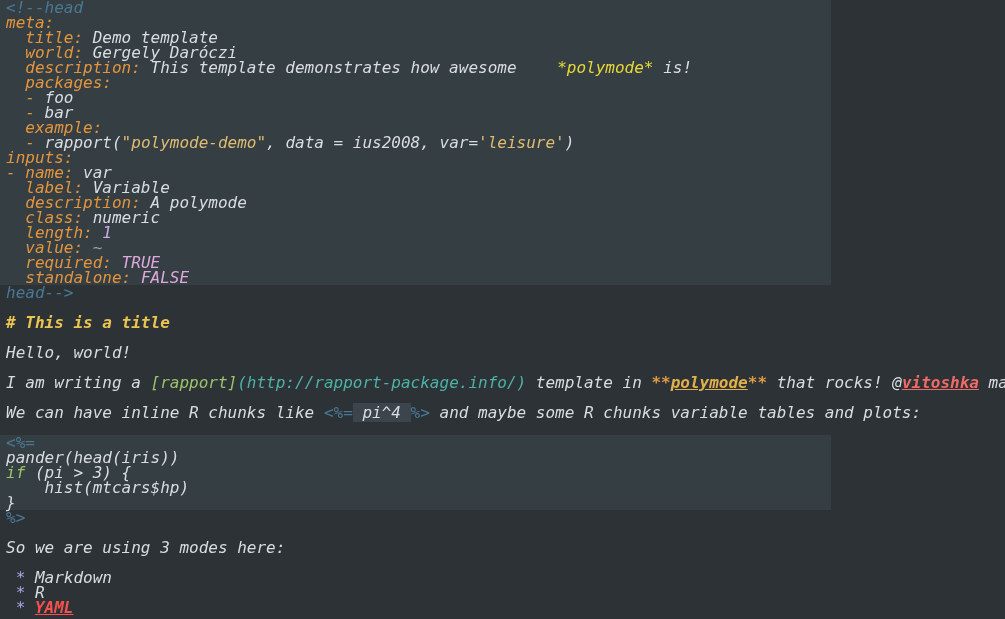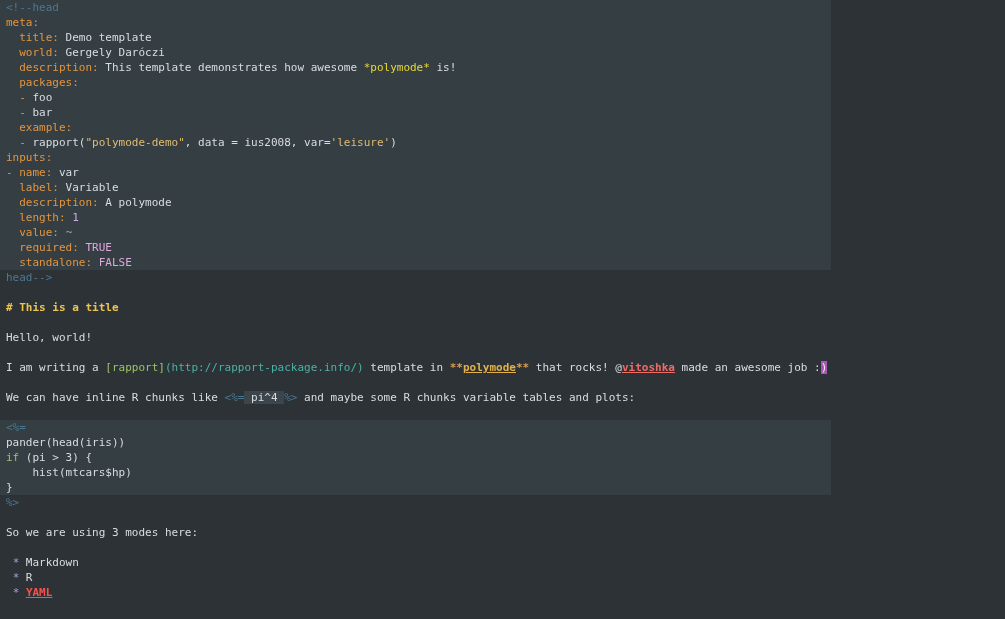--- a/index.html
+++ b/index.html
@@ -3,39 +3,40 @@
 <meta charset="utf-8">
 <style>
   html, body { margin: 0; padding: 0; }
   body {
     width: 1005px; height: 619px; overflow: hidden;
     background: var(--bg_body, #2d3237);
     font-family: "DejaVu Sans Mono", "Liberation Mono", monospace;
   }
   #editor {
     width: 831px; height: 619px;
-    font-size: 11px; line-height: 15px;
+    font-size: 16px; line-height: 15px;
     color: var(--fg_default, #d8dde2);
     cursor: text;
+    font-style: italic;
   }
   .line {
     height: 15px; white-space: pre;
     padding-left: 6px;
   }
   .bg-chunk { background: var(--bg_chunk, #353e43); }
   .bg-body  { background: var(--bg_body, #2d3237); }
   .tk-text    { color: var(--fg_default); }
   .tk-delim   { color: var(--delimiter_blue); }
   .tk-key     { color: var(--key_orange); }
   .tk-str     { color: var(--string_yellow); }
   .tk-num     { color: var(--number_violet); }
   .tk-bool    { color: var(--boolean_pink); }
   .tk-nil     { color: var(--nil_gray); }
   .tk-heading { color: var(--heading_yellow); font-weight: bold; }
-  .tk-emph    { color: var(--emphasis_yellow); }
+  .tk-emph    { color: var(--emphasis_yellow); margin-left: 31px; }
   .tk-green   { color: var(--link_green); }
   .tk-url     { color: var(--url_teal); }
   .tk-bmark   { color: var(--bold_marker_orange); font-weight: bold; }
   .tk-blink   { color: var(--bold_link_gold); font-weight: bold; text-decoration: underline; }
   .tk-mention { color: var(--mention_red); font-weight: bold; text-decoration: underline; }
   .tk-redlink { color: var(--red_link); font-weight: bold; text-decoration: underline; }
   .tk-bullet  { color: var(--bullet_violet); }
   .tk-kw      { color: var(--keyword_green); }
   .tk-ichunk  { color: var(--fg_default); background: var(--bg_inline_chunk); }
   .tk-cursor  { color: var(--cursor_fg); background: var(--cursor_bg); }
@@ -51,20 +52,21 @@
     <div class="line bg-chunk"><span class="tk-text">  </span><span class="tk-key">description:</span><span class="tk-text"> This template demonstrates how awesome </span><span class="tk-emph">*polymode*</span><span class="tk-text"> is!</span></div>
     <div class="line bg-chunk"><span class="tk-text">  </span><span class="tk-key">packages:</span></div>
     <div class="line bg-chunk"><span class="tk-text">  </span><span class="tk-key">-</span><span class="tk-text"> foo</span></div>
     <div class="line bg-chunk"><span class="tk-text">  </span><span class="tk-key">-</span><span class="tk-text"> bar</span></div>
     <div class="line bg-chunk"><span class="tk-text">  </span><span class="tk-key">example:</span></div>
     <div class="line bg-chunk"><span class="tk-text">  </span><span class="tk-key">-</span><span class="tk-text"> rapport(</span><span class="tk-str">"polymode-demo"</span><span class="tk-text">, data = ius2008, var=</span><span class="tk-str">'leisure'</span><span class="tk-text">)</span></div>
     <div class="line bg-chunk"><span class="tk-key">inputs:</span></div>
     <div class="line bg-chunk"><span class="tk-key">- name:</span><span class="tk-text"> var</span></div>
     <div class="line bg-chunk"><span class="tk-text">  </span><span class="tk-key">label:</span><span class="tk-text"> Variable</span></div>
     <div class="line bg-chunk"><span class="tk-text">  </span><span class="tk-key">description:</span><span class="tk-text"> A polymode</span></div>
+    <div class="line bg-chunk"><span class="tk-text">  </span><span class="tk-key">class:</span><span class="tk-text"> numeric</span></div>
     <div class="line bg-chunk"><span class="tk-text">  </span><span class="tk-key">length:</span><span class="tk-text"> </span><span class="tk-num">1</span></div>
     <div class="line bg-chunk"><span class="tk-text">  </span><span class="tk-key">value:</span><span class="tk-text"> </span><span class="tk-nil">~</span></div>
     <div class="line bg-chunk"><span class="tk-text">  </span><span class="tk-key">required:</span><span class="tk-text"> </span><span class="tk-bool">TRUE</span></div>
     <div class="line bg-chunk"><span class="tk-text">  </span><span class="tk-key">standalone:</span><span class="tk-text"> </span><span class="tk-bool">FALSE</span></div>
     <div class="line bg-body"><span class="tk-delim">head--&gt;</span></div>
     <div class="line bg-body"></div>
     <div class="line bg-body"><span class="tk-heading"># This is a title</span></div>
     <div class="line bg-body"></div>
     <div class="line bg-body"><span class="tk-text">Hello, world!</span></div>
     <div class="line bg-body"></div>

